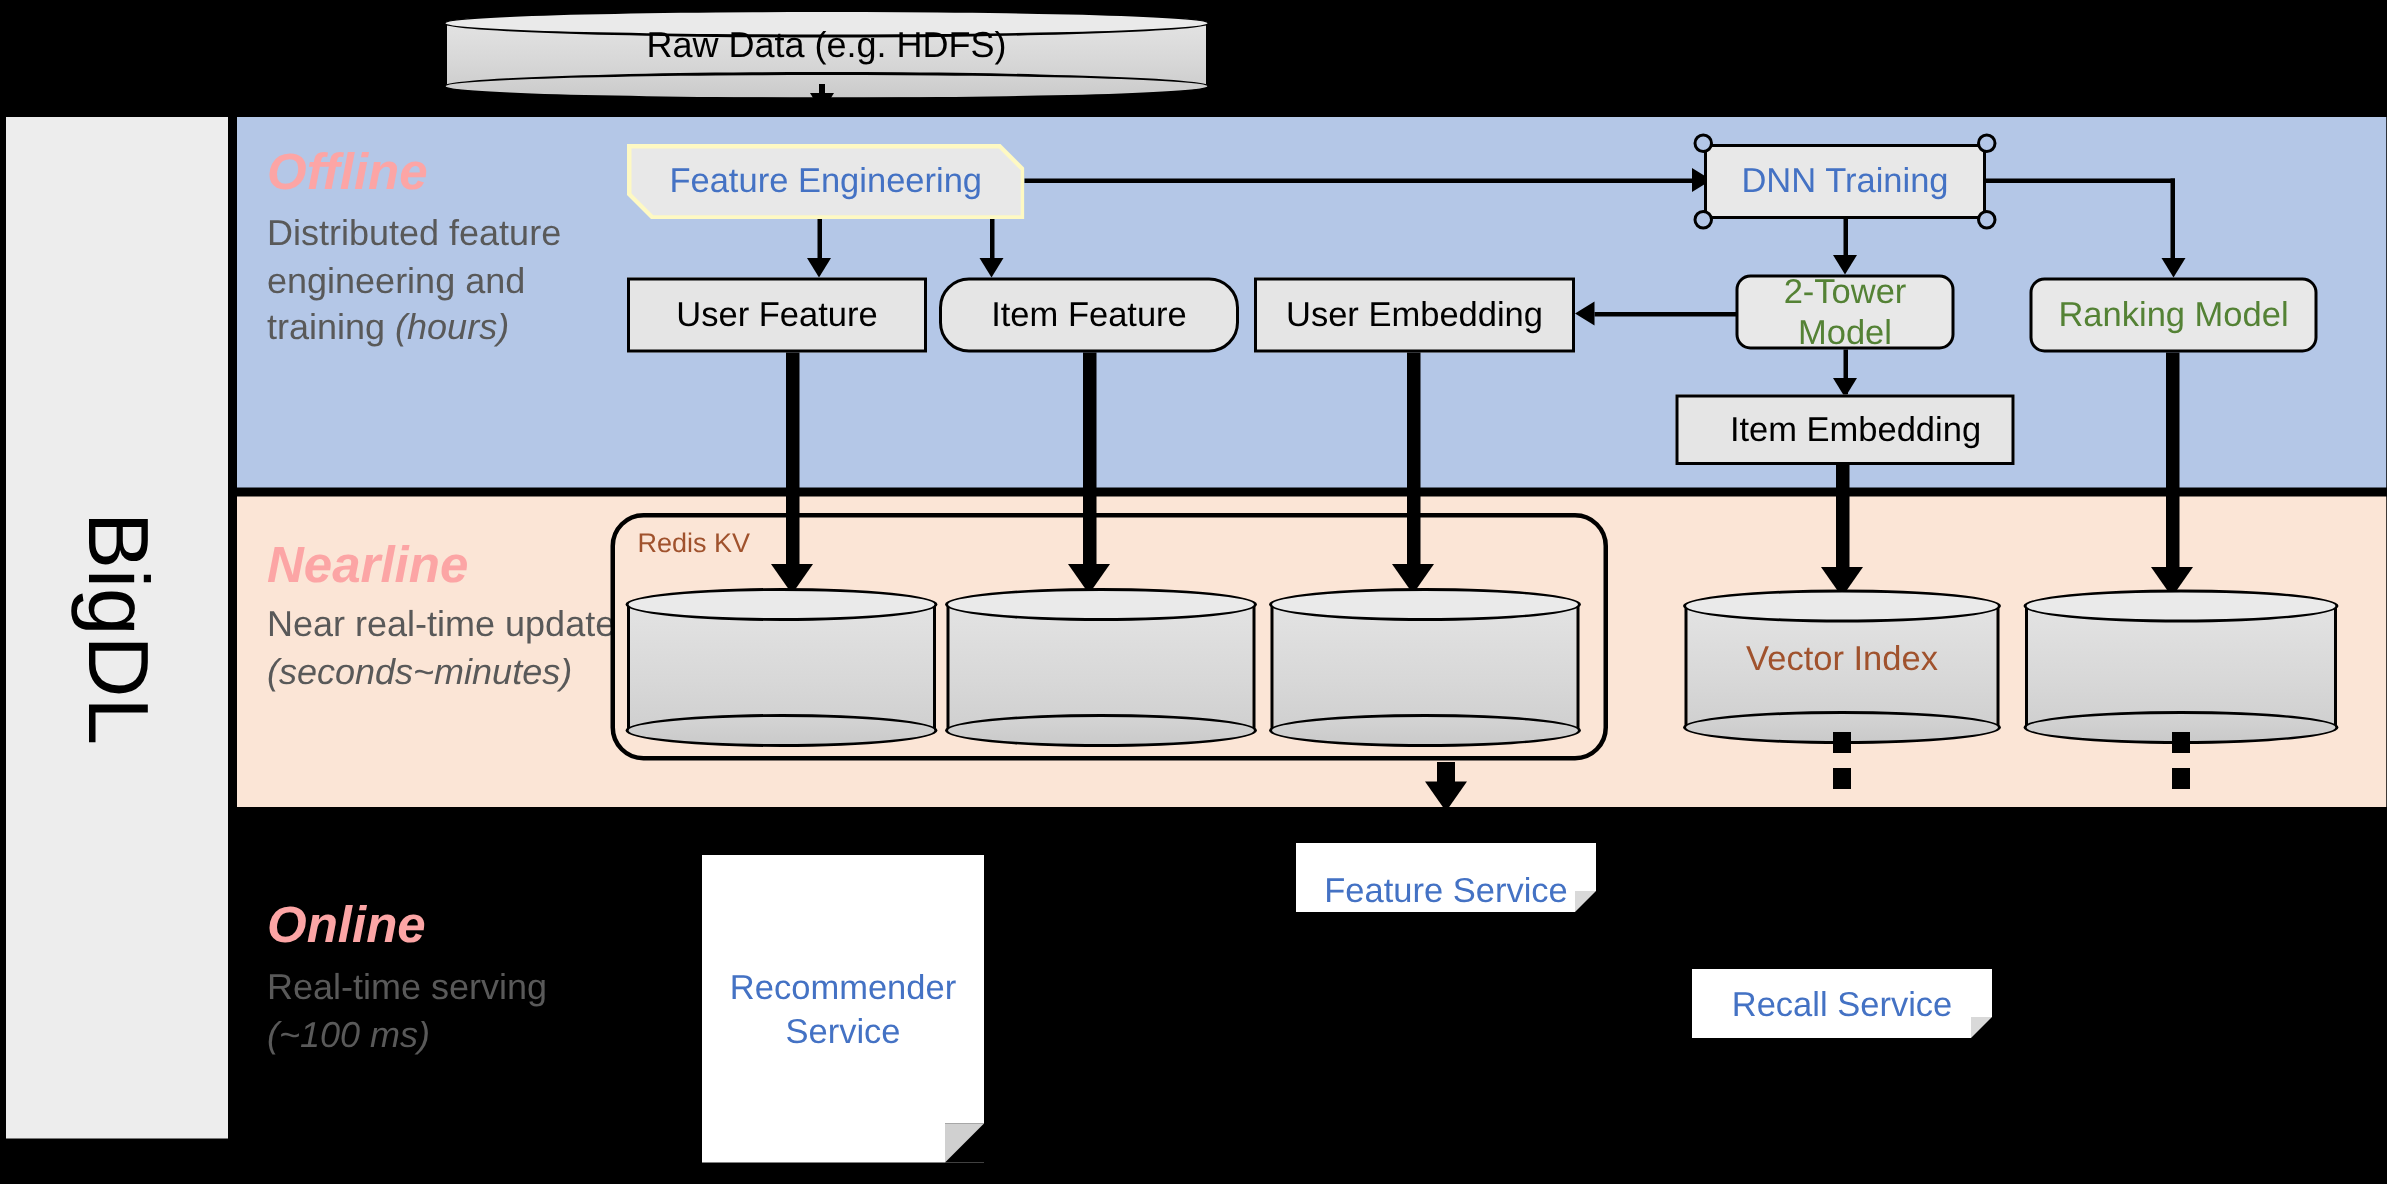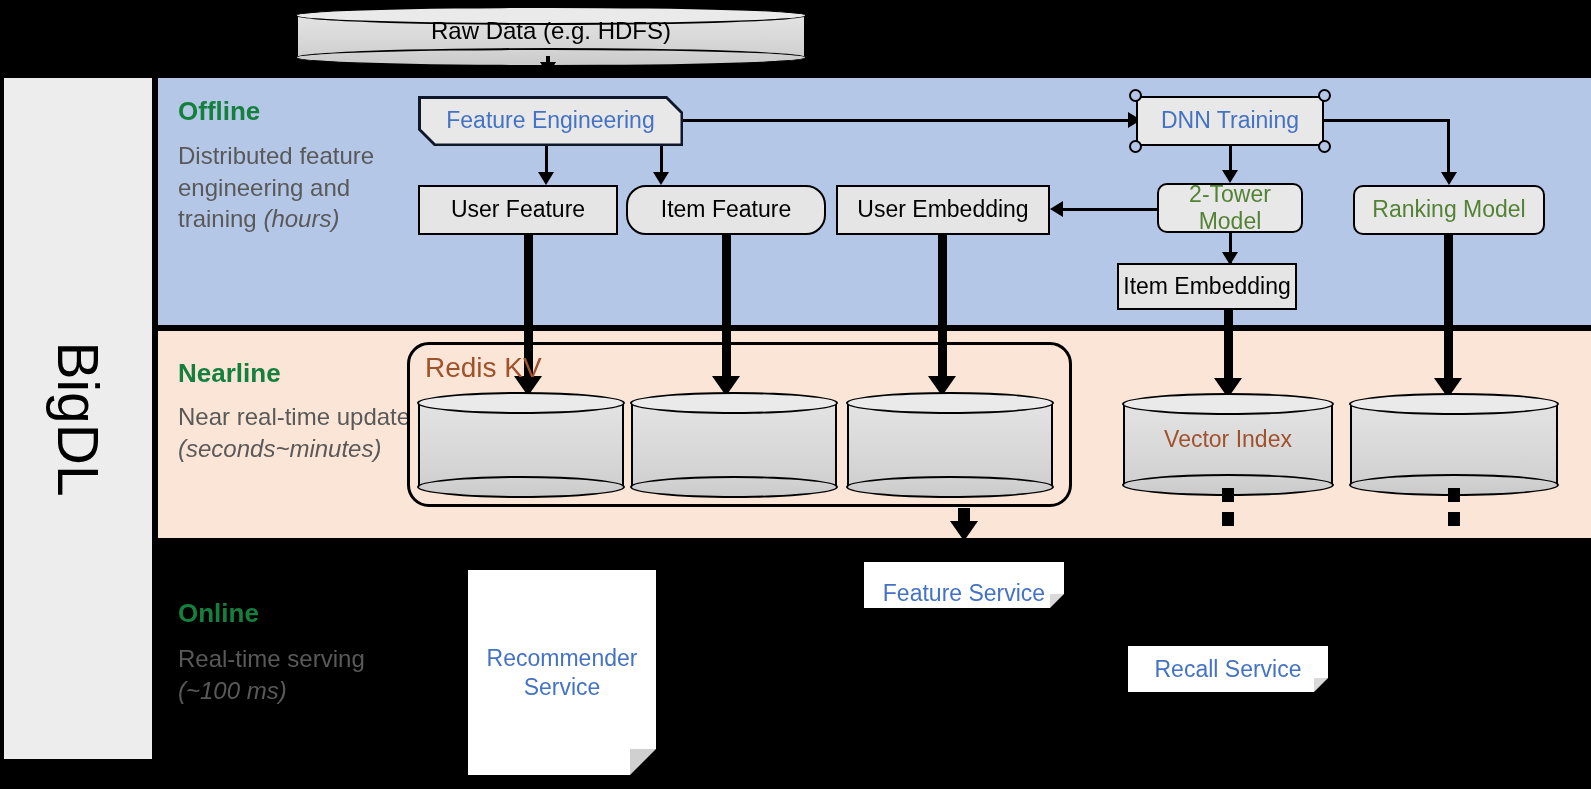--- a/index.html
+++ b/index.html
@@ -30,22 +30,23 @@
   #bigdl-label {
     position: absolute; left: 50%; top: 50%;
     transform: translate(-50%,-50%) rotate(90deg);
     font-size: 57px; color: #000; white-space: nowrap;
     letter-spacing: 0px;
     font-family: "Liberation Sans", sans-serif;
   }
 
   
   .band-title {
-    position: absolute; color: #15803d; font-size: 26px; font-weight: bold;
+    position: absolute; color: #fca5a5; font-size: 34px; font-weight: bold;
     white-space: nowrap;
+    font-style: italic;
   }
   .band-desc {
     position: absolute; color: #595959; font-size: 24px; line-height: 1.32;
   }
   .band-desc em { font-style: italic; }
   #offline-title  { left: 178px; top: 96px; }
   #offline-desc   { left: 178px; top: 140px; width: 215px; }
   #nearline-title { left: 178px; top: 358px; }
   #nearline-desc  { left: 178px; top: 401px; width: 235px; }
   #online-title   { left: 178px; top: 598px; }
@@ -69,21 +70,21 @@
     
     background: #e8e8e8;
     border: none;
     clip-path: polygon(0 0, calc(100% - 16px) 0, 100% 16px, 100% 100%, 16px 100%, 0 calc(100% - 16px));
   }
   .clip-tag::before {
     content: ""; position: absolute; inset: 2.5px;
     background: #e8e8e8;
     clip-path: polygon(0 0, calc(100% - 15px) 0, 100% 15px, 100% 100%, 15px 100%, 0 calc(100% - 15px));
   }
-  .clip-tag-outer { background: #0f172a; }
+  .clip-tag-outer { background: #fef9c3; }
   .clip-tag span { position: relative; z-index: 2; }
 
   .notched {
     
     background: #e8e8e8; border: 2.5px solid #000;
     border-radius: 0;
   }
   .notch { position: absolute; width: 13px; height: 13px; background: #b4c7e7;
            border: 2.5px solid #000; border-radius: 50%; }
 
@@ -119,21 +120,21 @@
   #raw-data .body { top: 9px; }
   #raw-data .cap-label { font-size: 24px; color: #000; }
 
   
   #redis-kv {
     position: absolute; left: 407px; top: 342px; width: 665px; height: 165px;
     border: 3px solid #000; border-radius: 22px; background: transparent;
   }
   #redis-kv-label {
     position: absolute; left: 425px; top: 352px;
-    font-size: 28px; color: #a0522d; z-index: 6;
+    font-size: 18px; color: #a0522d; z-index: 6;
   }
 
   
   .vline { position: absolute; background: #000; }
   .hline { position: absolute; background: #000; }
   .arrow-down-thin {
     position: absolute; width: 0; height: 0;
     border-left: 8px solid transparent; border-right: 8px solid transparent;
     border-top: 13px solid #000;
   }
@@ -248,21 +249,21 @@
     <span class="green-text">2-Tower Model</span>
   </div>
 
   <div class="box box-light rounded" style="left:1353px; top:185px; width:192px; height:50px;">
     <span class="green-text">Ranking Model</span>
   </div>
 
   <div class="vline" style="left:1229px; top:233px; width:3px; height:30px;"></div>
   <div class="arrow-down-thin" style="left:1222px; top:252px;"></div>
 
-  <div class="box box-gray" style="left:1117px; top:263px; width:180px; height:47px;">
+  <div class="box box-gray" style="left:1117px; top:263px; width:226px; height:47px;padding-left:14px;">
     <span>Item Embedding</span>
   </div>
 
   <div class="vline" style="left:524px; top:235px; width:9px; height:150px;"></div>
   <div class="arrow-down-thick" style="left:514px; top:376px;"></div>
 
   <div class="vline" style="left:722px; top:235px; width:9px; height:150px;"></div>
   <div class="arrow-down-thick" style="left:712px; top:376px;"></div>
 
   <div class="vline" style="left:938px; top:235px; width:9px; height:150px;"></div>

